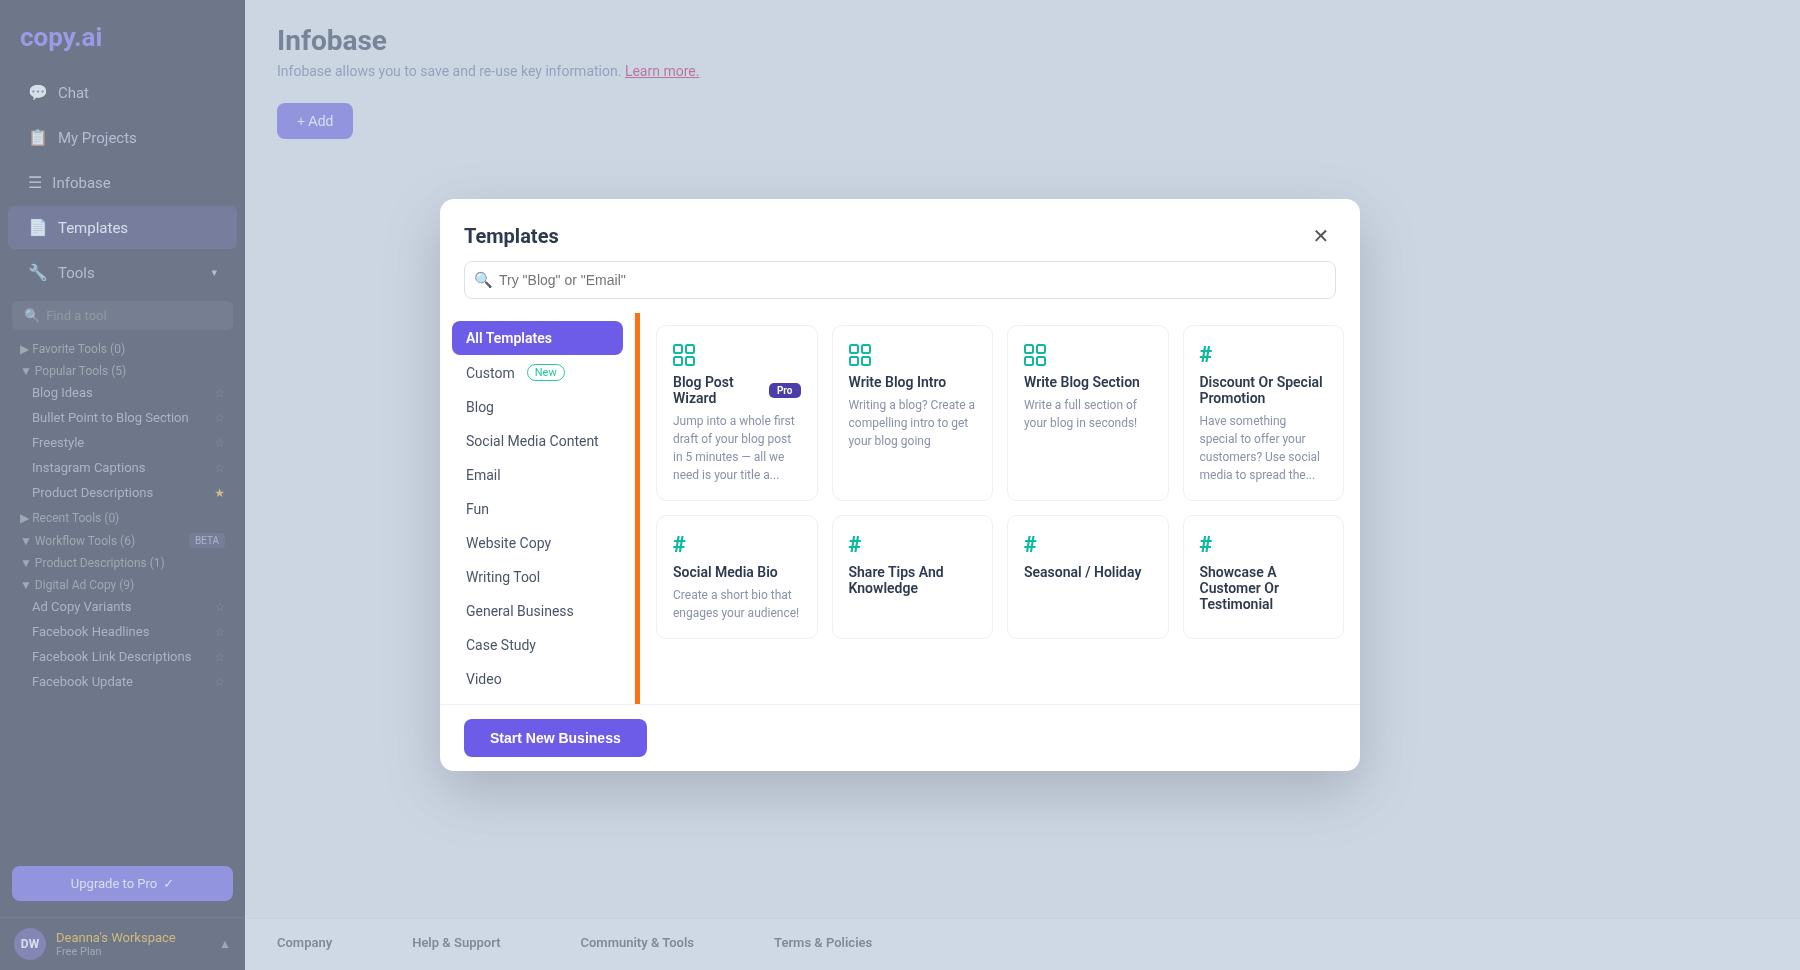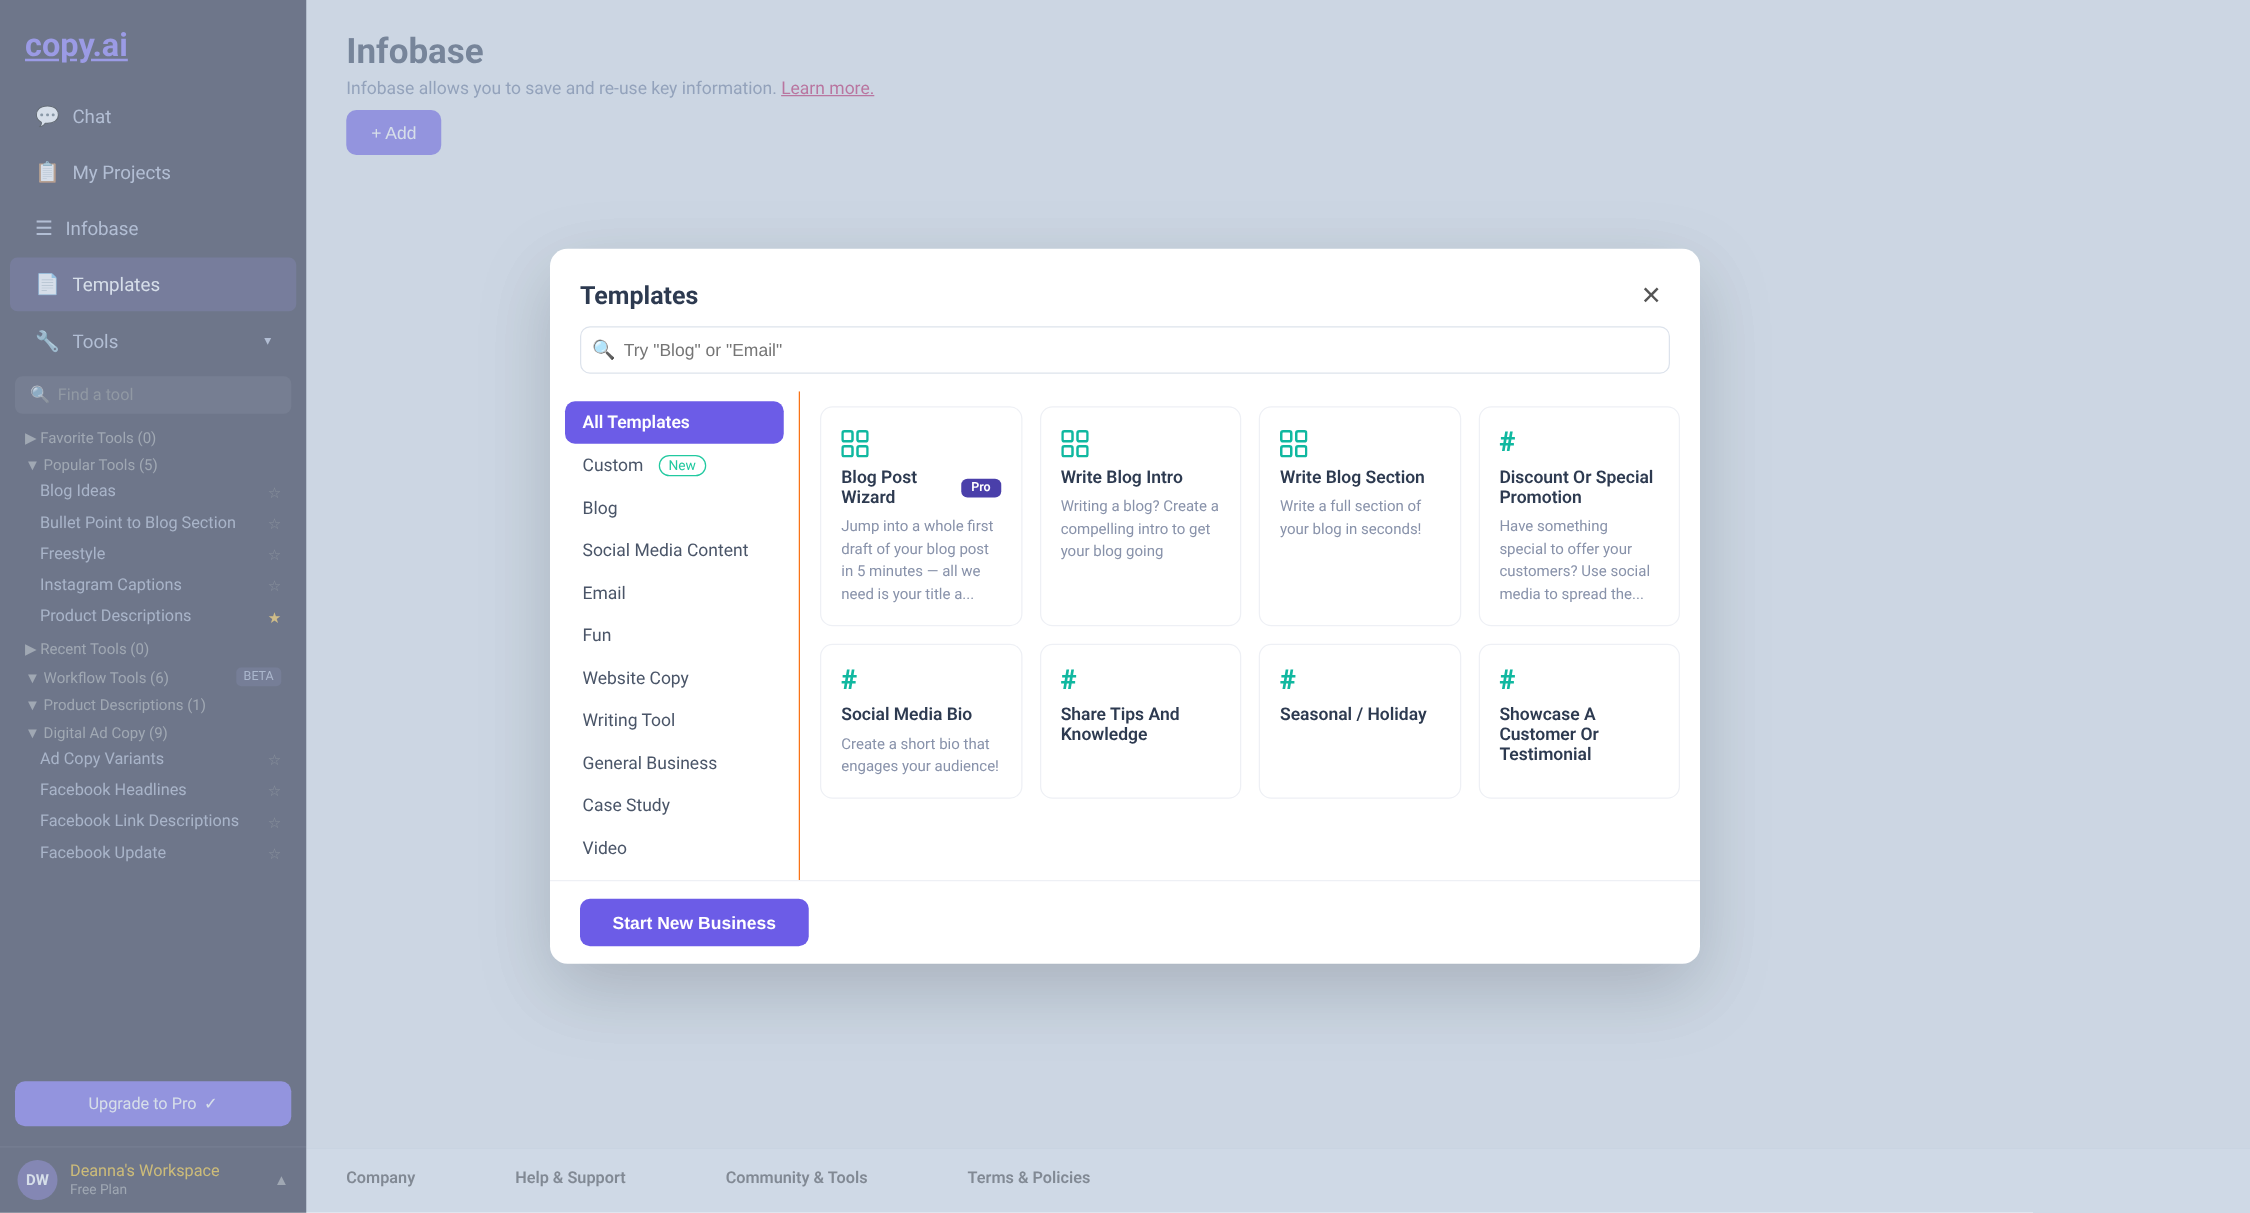--- a/index.html
+++ b/index.html
@@ -23,21 +23,21 @@
       display: flex;
       flex-direction: column;
       z-index: 10;
     }
     .sidebar-logo {
       padding: 22px 20px 18px;
       font-size: 26px;
       font-weight: 700;
       color: #fff;
     }
-    .sidebar-logo span { color: #7c6af7; text-decoration: underline; }
+    .sidebar-logo span { color: #7c6af7; }
     .sidebar-nav-item {
       display: flex;
       align-items: center;
       gap: 10px;
       padding: 12px 20px;
       font-size: 15px;
       color: #b0b8d0;
       cursor: pointer;
       border-radius: 6px;
       margin: 1px 8px;
@@ -121,21 +121,21 @@
     
     .main {
       margin-left: 245px;
       padding: 24px 32px;
       min-height: 970px;
     }
     .page-title { font-size: 28px; font-weight: 700; color: #2d3a50; }
     .page-subtitle { font-size: 14px; color: #6b7a99; margin-top: 6px; }
     .page-subtitle a { color: #be185d; text-decoration: underline; }
     .add-btn {
-      margin-top: 9px;
+      margin-top: 24px;
       padding: 10px 20px;
       background: #6c5ce7;
       color: #fff;
       border-radius: 8px;
       font-size: 14px;
       border: none;
       cursor: pointer;
     }
 
     
@@ -221,21 +221,21 @@
     .modal-body {
       display: flex;
       flex: 1;
       overflow: hidden;
     }
     
     .template-nav {
       width: 200px;
       min-width: 200px;
       padding: 8px 12px;
-      border-right: 1px solid #f97316;
+      border-right: 5px solid #f97316;
       overflow-y: auto;
     }
     .template-nav-item {
       padding: 9px 14px;
       border-radius: 8px;
       font-size: 14px;
       color: #4a5568;
       cursor: pointer;
       display: flex;
       align-items: center;

